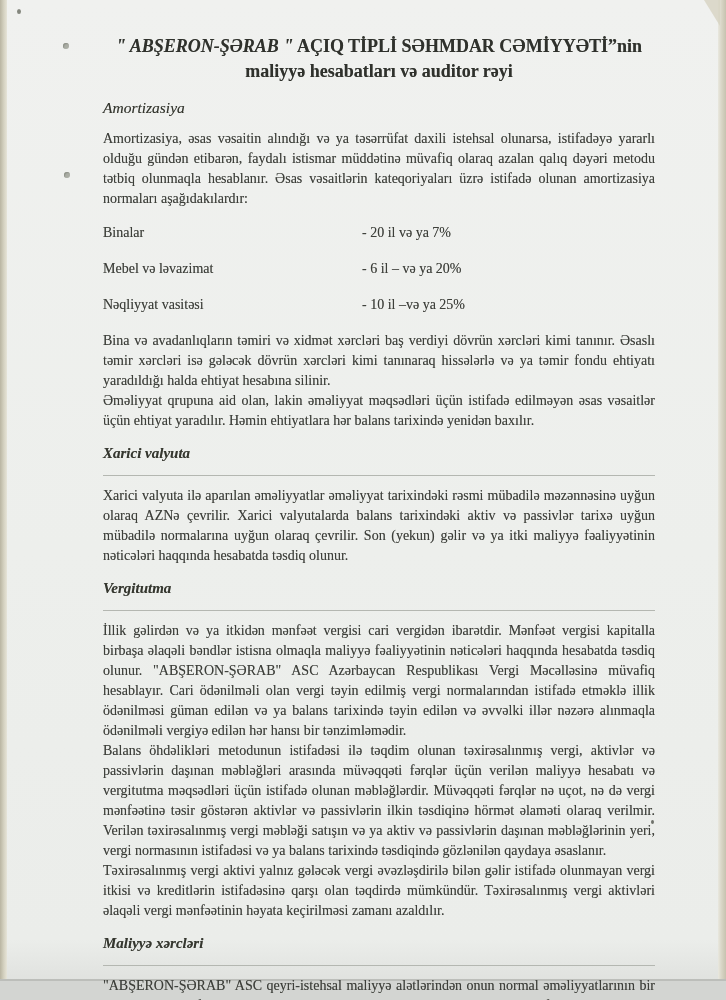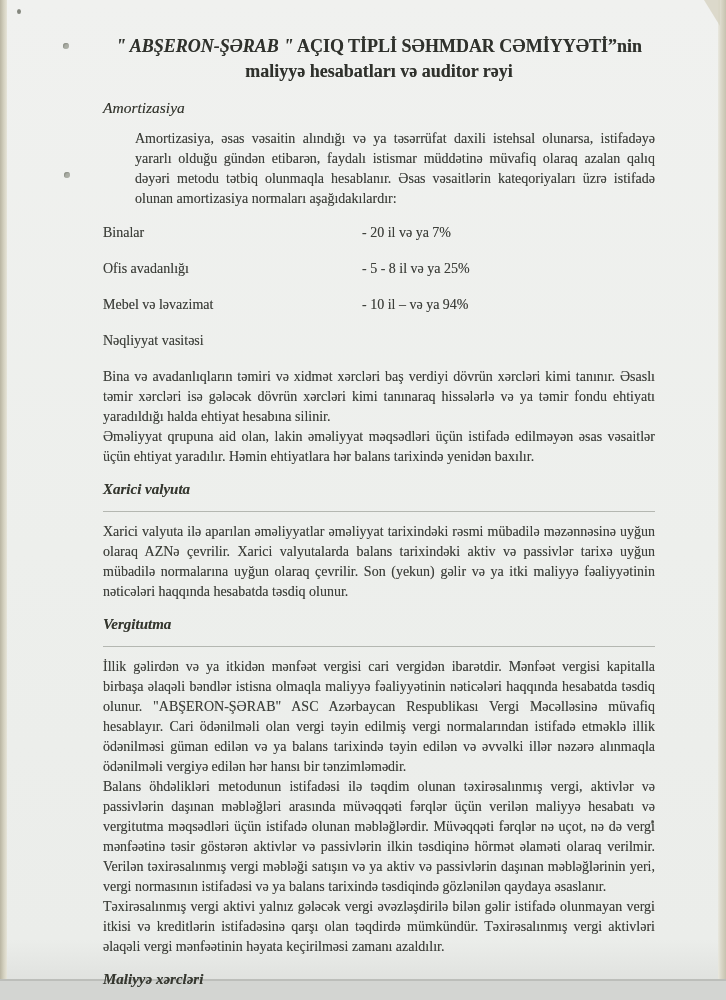--- a/index.html
+++ b/index.html
@@ -51,21 +51,21 @@
   }
   h1 .t-em{font-style:italic;}
   h2{
     font-size:15px;line-height:19px;
     font-weight:bold;font-style:italic;color:#35372f;
     margin:13px 0 10px 0;
   }
   h2.plain{font-weight:normal;font-size:15.5px;margin:0 0 12px 0;font-style:italic;}
   h2.ruled{border-bottom:1px solid #b4b7b1;padding-bottom:12px;}
   p{margin:0;text-align:justify;}
-  p.pspace{margin-bottom:13px;margin-left:32px;}
+  p.pspace{margin-bottom:13px;}
   .rates{margin:14px 0 15px 0;}
   .rate-row{display:flex;margin-bottom:16px;line-height:20px;}
   .rate-label{width:259px;flex:0 0 259px;}
   .rate-value{flex:1;}
 </style>
 </head>
 <body>
 
 <div class="scan">
   <div class="edge-left"></div>
@@ -84,29 +84,26 @@
     <h2 class="plain">Amortizasiya</h2>
 
     <p class="pspace">Amortizasiya, əsas vəsaitin alındığı və ya təsərrüfat daxili istehsal olunarsa, istifadəyə yararlı olduğu gündən etibarən, faydalı istismar müddətinə müvafiq olaraq azalan qalıq dəyəri metodu tətbiq olunmaqla hesablanır. Əsas vəsaitlərin kateqoriyaları üzrə istifadə olunan amortizasiya normaları aşağıdakılardır:</p>
 
     <div class="rates">
       <div class="rate-row">
         <span class="rate-label">Binalar</span>
         <span class="rate-value">- 20 il və ya 7%</span>
       </div>
       <div class="rate-row">
-        <span class="rate-label">Ofis avadanlığı</span>
-        <span class="rate-value">- 5 - 8 il və ya 25%</span>
-      </div>
-      <div class="rate-row">
         <span class="rate-label">Mebel və ləvazimat</span>
-        <span class="rate-value">- 10 il – və ya 94%</span>
+        <span class="rate-value">- 6 il – və ya 20%</span>
       </div>
       <div class="rate-row">
         <span class="rate-label">Nəqliyyat vasitəsi</span>
+        <span class="rate-value">- 10 il –və ya 25%</span>
       </div>
     </div>
 
     <p>Bina və avadanlıqların təmiri və xidmət xərcləri baş verdiyi dövrün xərcləri kimi tanınır. Əsaslı təmir xərcləri isə gələcək dövrün xərcləri kimi tanınaraq hissələrlə və ya təmir fondu ehtiyatı yaradıldığı halda ehtiyat hesabına silinir.</p>
     <p>Əməliyyat qrupuna aid olan, lakin əməliyyat məqsədləri üçün istifadə edilməyən əsas vəsaitlər üçün ehtiyat yaradılır. Həmin ehtiyatlara hər balans tarixində yenidən baxılır.</p>
 
     <h2 class="ruled">Xarici valyuta</h2>
     <p>Xarici valyuta ilə aparılan əməliyyatlar əməliyyat tarixindəki rəsmi mübadilə məzənnəsinə uyğun olaraq AZNə çevrilir. Xarici valyutalarda balans tarixindəki aktiv və passivlər tarixə uyğun mübadilə normalarına uyğun olaraq çevrilir. Son (yekun) gəlir və ya itki maliyyə fəaliyyətinin nəticələri haqqında hesabatda təsdiq olunur.</p>
 
     <h2 class="ruled">Vergitutma</h2>

